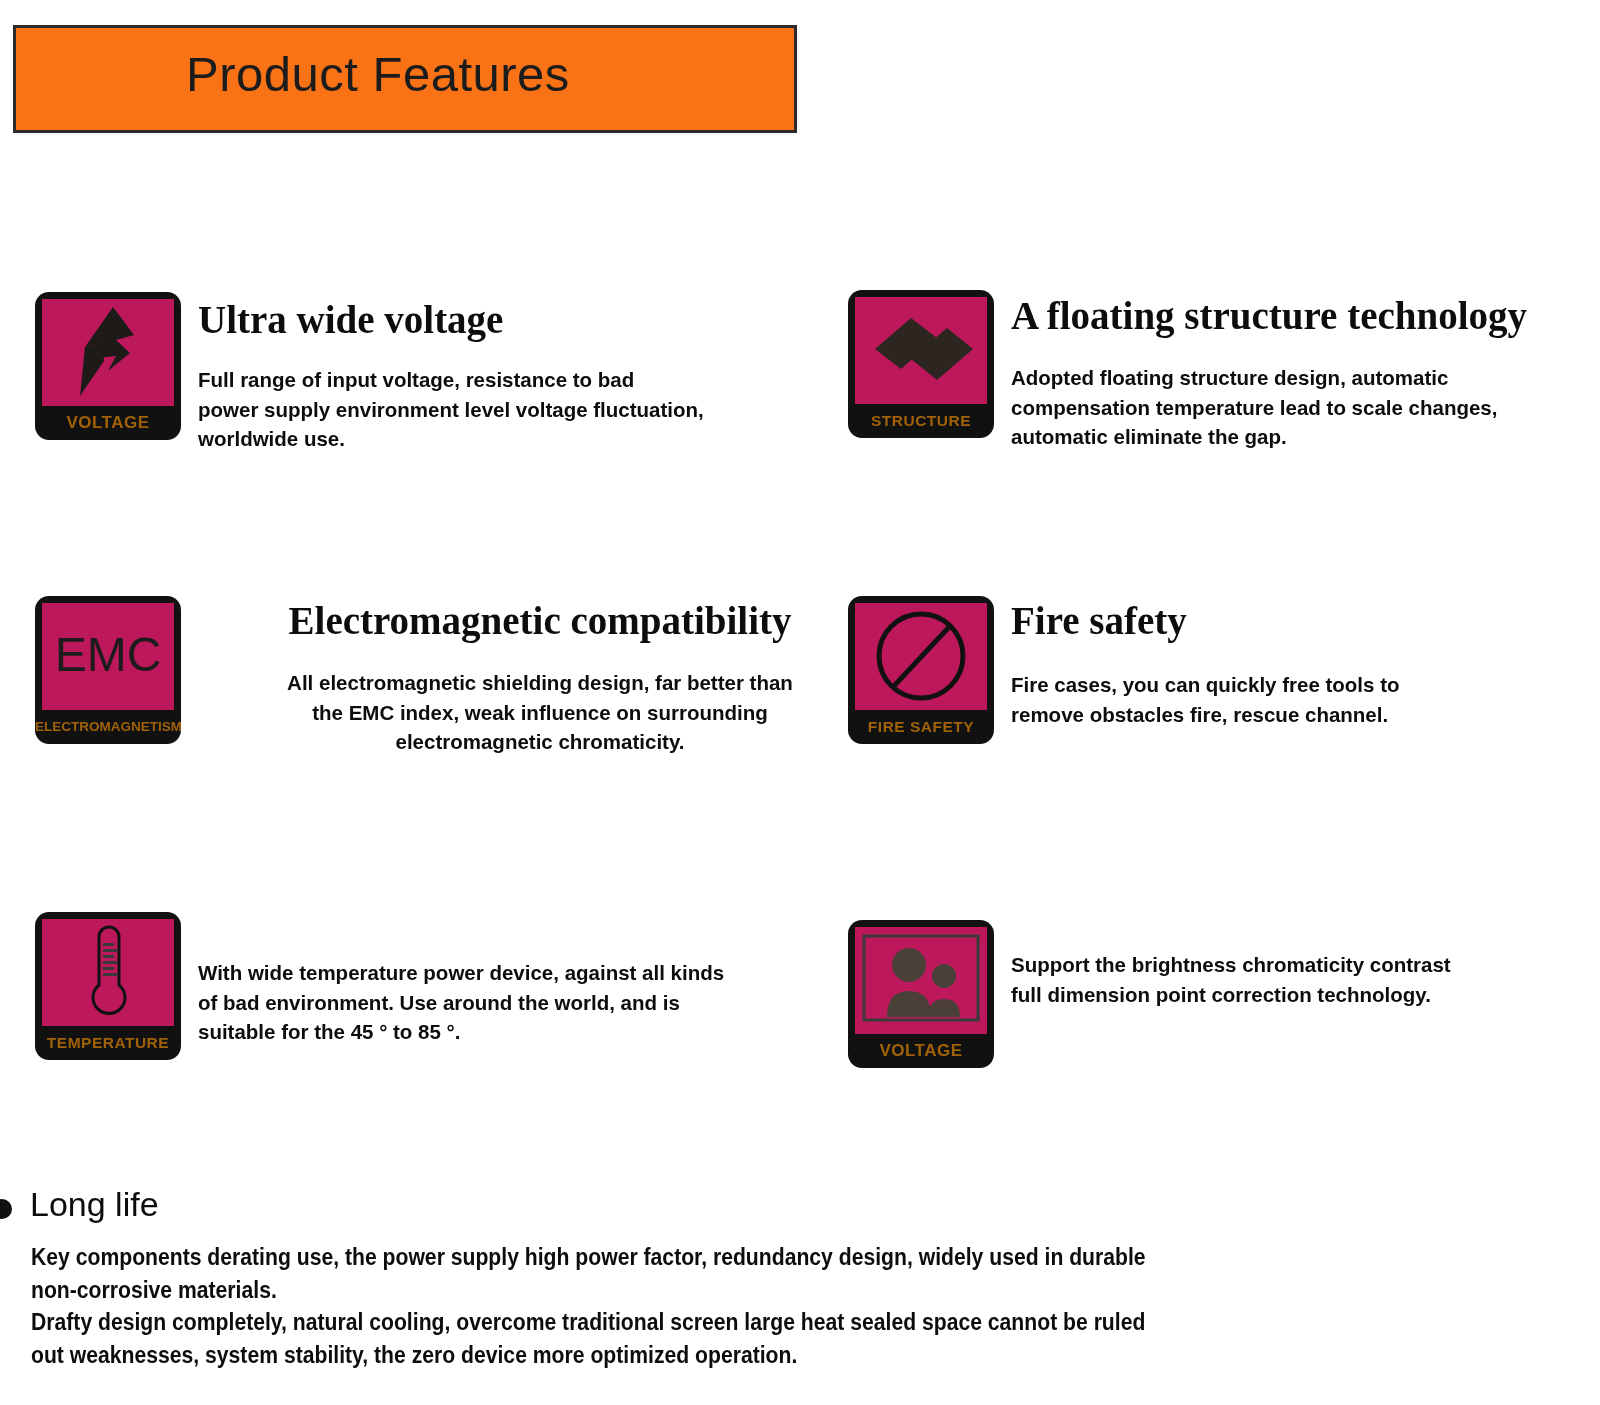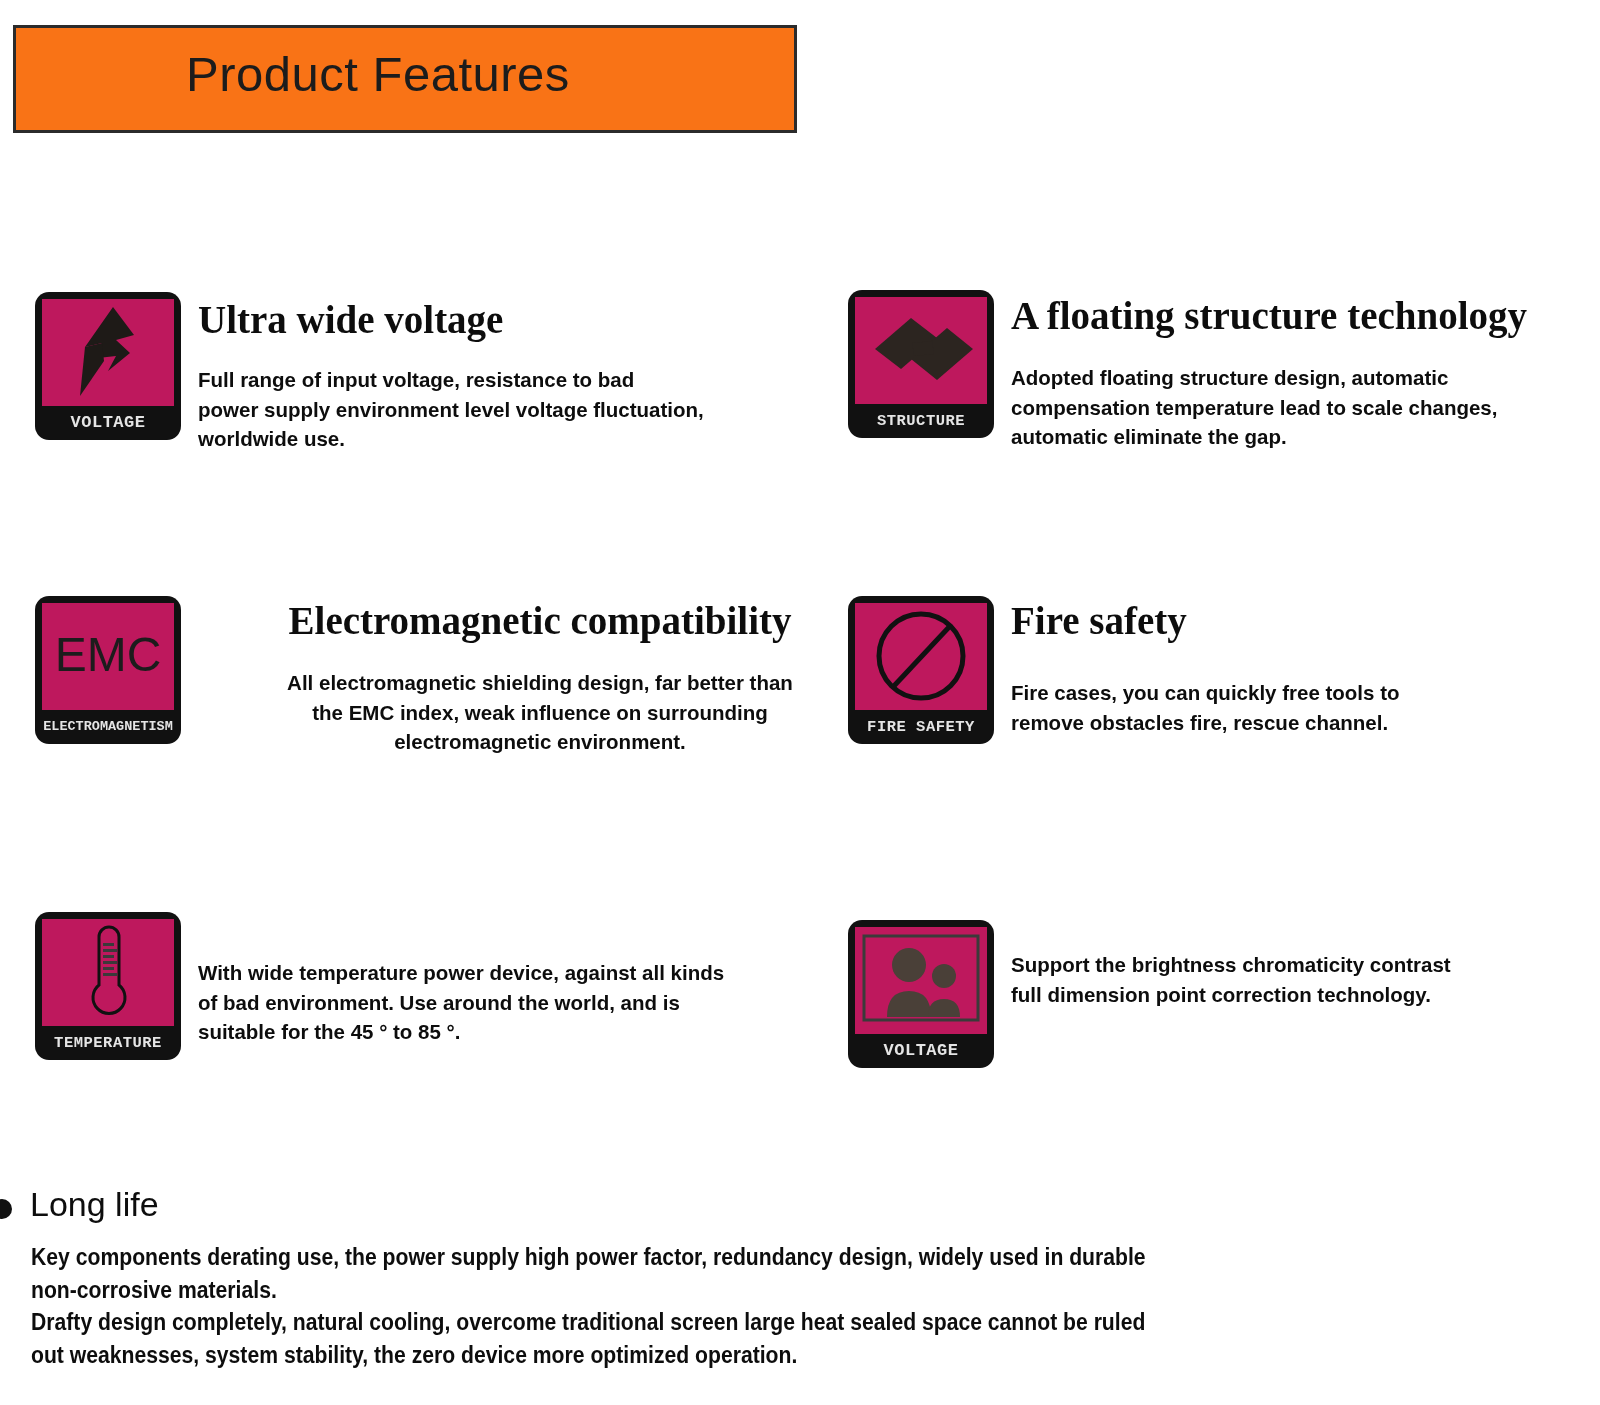--- a/index.html
+++ b/index.html
@@ -61,25 +61,25 @@
     overflow: hidden;
   }
   .icon-caption {
     position: absolute;
     left: 0;
     bottom: 0;
     width: 146px;
     height: 34px;
     line-height: 34px;
     text-align: center;
-    color: #e5e5e5;
+    color: #a16207;
     font-size: 17px;
     font-weight: 700;
     letter-spacing: 0.5px;
-    font-family: Liberation Mono, monospace;
+    font-family: Liberation Sans, sans-serif;
     white-space: nowrap;
     overflow: hidden;
   }
   .icon-caption.tight { font-size: 13.5px; letter-spacing: 0px; }
   .icon-caption.mid   { font-size: 15.5px; }
 
   .feature-text {
     position: absolute;
     top: 0;
   }
@@ -191,37 +191,37 @@
       <svg class="art" viewBox="0 0 132 107">
         <text x="66" y="68" text-anchor="middle" font-family="Liberation Sans, sans-serif" font-size="48" fill="#1c1c1c">EMC</text>
       </svg>
     </div>
     <div class="icon-caption tight">ELECTROMAGNETISM</div>
   </div>
   <div class="feature-text" style="left:175px; top:5px; width:660px;text-align:center;">
     <div class="feature-title">Electromagnetic compatibility</div>
     <div class="feature-body" style="margin-top:26px;">All electromagnetic shielding design, far better than
  the EMC index, weak influence on surrounding
-electromagnetic environment.</div>
+electromagnetic chromaticity.</div>
   </div>
 </div>
 
 <div class="feature" style="left:848px; top:596px;">
   <div class="feature-icon">
     <div class="icon-face">
       <svg class="art" viewBox="0 0 132 107">
         <circle cx="66" cy="53" r="42" fill="none" stroke="#111111" stroke-width="5"></circle>
         <line x1="38" y1="84" x2="95" y2="23" stroke="#111111" stroke-width="5"></line>
       </svg>
     </div>
     <div class="icon-caption mid">FIRE SAFETY</div>
   </div>
   <div class="feature-text" style="left:163px; top:5px; width:560px;">
     <div class="feature-title">Fire safety</div>
-    <div class="feature-body" style="margin-top:36px;">Fire cases, you can quickly free tools to
+    <div class="feature-body" style="margin-top:28px;">Fire cases, you can quickly free tools to
 remove obstacles fire, rescue channel.</div>
   </div>
 </div>
 
 <div class="feature" style="left:35px; top:912px;">
   <div class="feature-icon">
     <div class="icon-face">
       <svg class="art" viewBox="0 0 132 107">
         <path d="M57 18 a10 10 0 0 1 20 0 L77 66 a16 16 0 1 1 -20 0 Z" fill="none" stroke="#111111" stroke-width="3"></path>
         <g fill="#3a3a3a">

